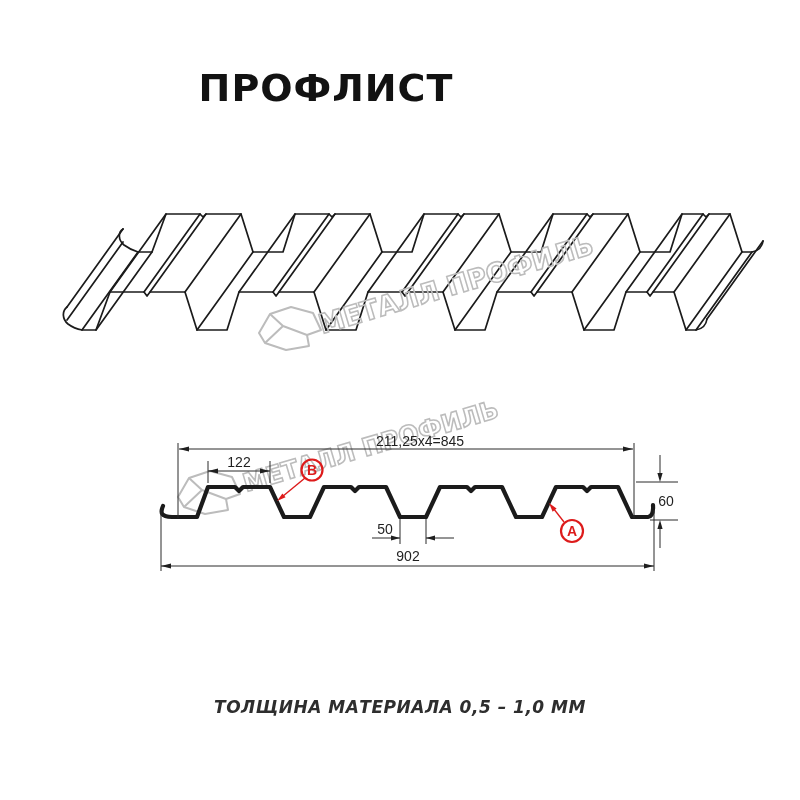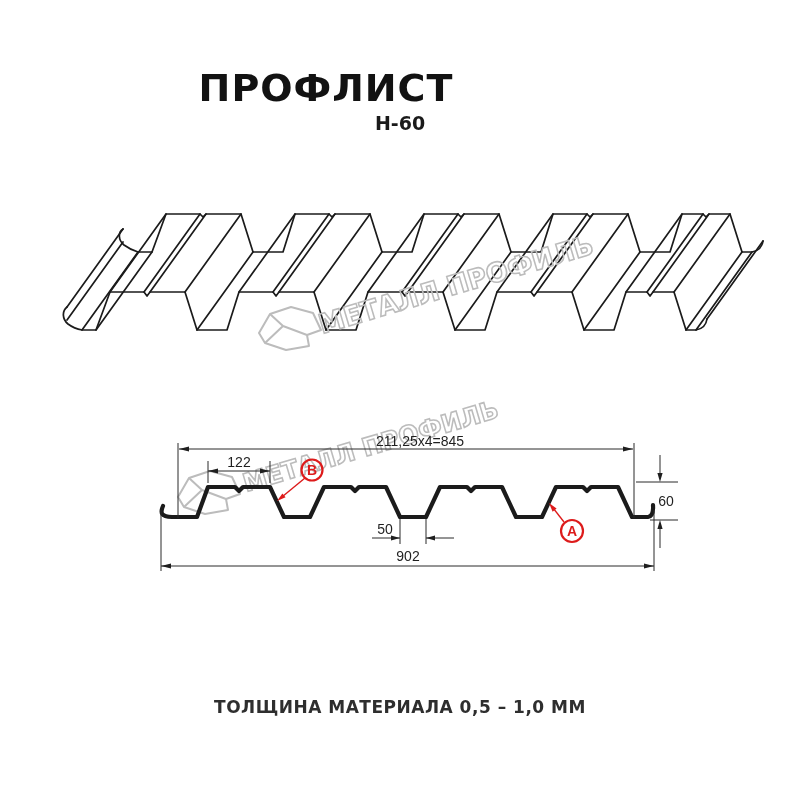--- a/index.html
+++ b/index.html
@@ -3,33 +3,32 @@
 <meta charset="utf-8">
 <style>
   html,body{margin:0;padding:0;background:#ffffff;}
   .page{position:relative;width:800px;height:800px;background:#ffffff;overflow:hidden;
         font-family:"DejaVu Sans","Liberation Sans",sans-serif;}
   .title{position:absolute;top:66px;left:0;width:652px;text-align:center;
          font-size:38px;font-weight:bold;letter-spacing:1px;color:#121212;}
   .subtitle{position:absolute;top:112px;left:0;width:800px;text-align:center;
             font-size:19px;font-weight:600;color:#1a1a1a;}
   .footer-note{position:absolute;top:697px;left:0;width:800px;text-align:center;
-               font-size:17px;font-weight:600;letter-spacing:0.5px;color:#2e2e2e;}
+               font-size:17px;font-weight:600;letter-spacing:0.5px;color:#2e2e2e;font-style:italic;}
   svg{position:absolute;top:0;left:0;}
   .dimtext{font-family:"Liberation Sans",sans-serif;font-size:14px;fill:#1f1f1f;}
   .redtext{font-family:"Liberation Sans",sans-serif;font-size:14px;font-weight:bold;fill:#dd1b1b;}
   .wmtext{font-family:"DejaVu Sans",sans-serif;font-weight:bold;fill:none;stroke:#bcbcbc;stroke-width:1.6px;}
 </style>
 </head>
 <body>
 
 <div class="page">
 
   <div class="title">ПРОФЛИСТ</div>
-  <div class="subtitle">Н-60</div>
 
   <svg width="800" height="800" viewBox="0 0 800 800">
 
     <defs>
       <g id="brandlogo">
         <path d="M 1,27 L 12,8 L 33,1 L 55,7 L 63,24 L 49,29 L 51,40 L 28,44 L 7,37 Z" fill="none" stroke="#bcbcbc" stroke-width="2" stroke-linejoin="round"></path>
         <path d="M 12,8 L 25,20 L 7,37 M 25,20 L 49,29" fill="none" stroke="#bcbcbc" stroke-width="2" stroke-linejoin="round"></path>
       </g>
     </defs>
 

